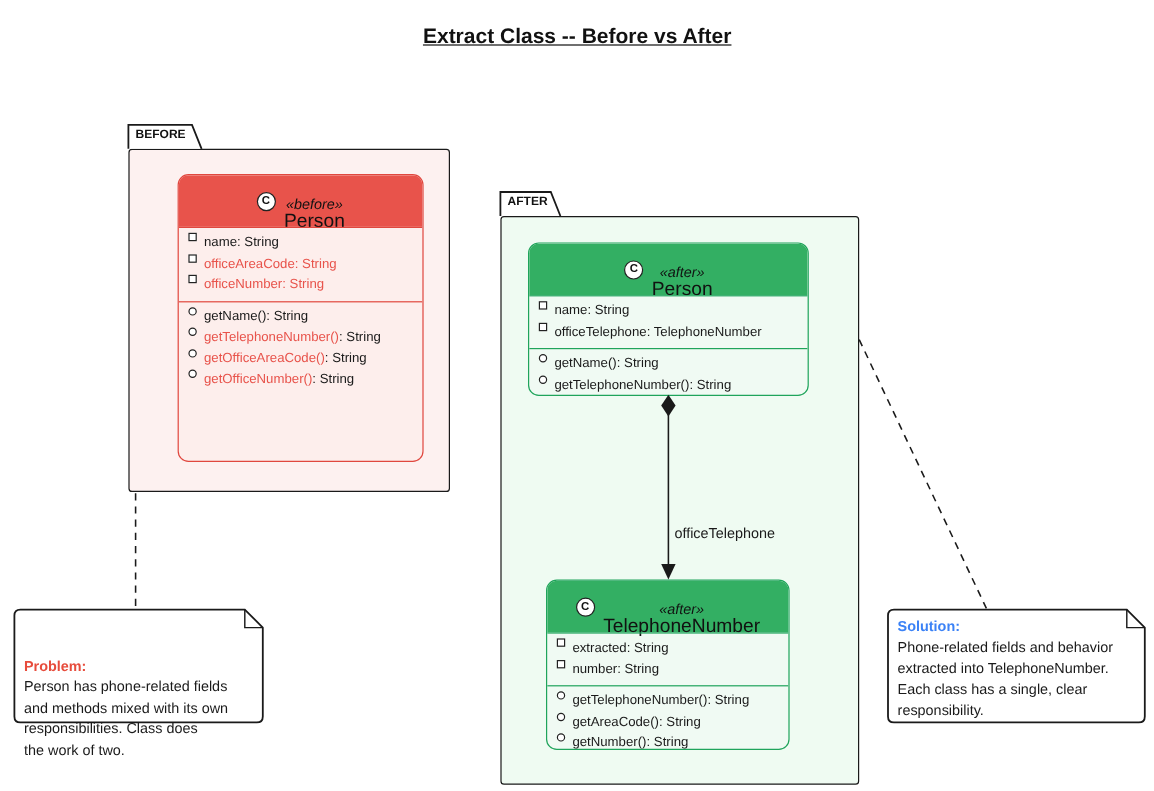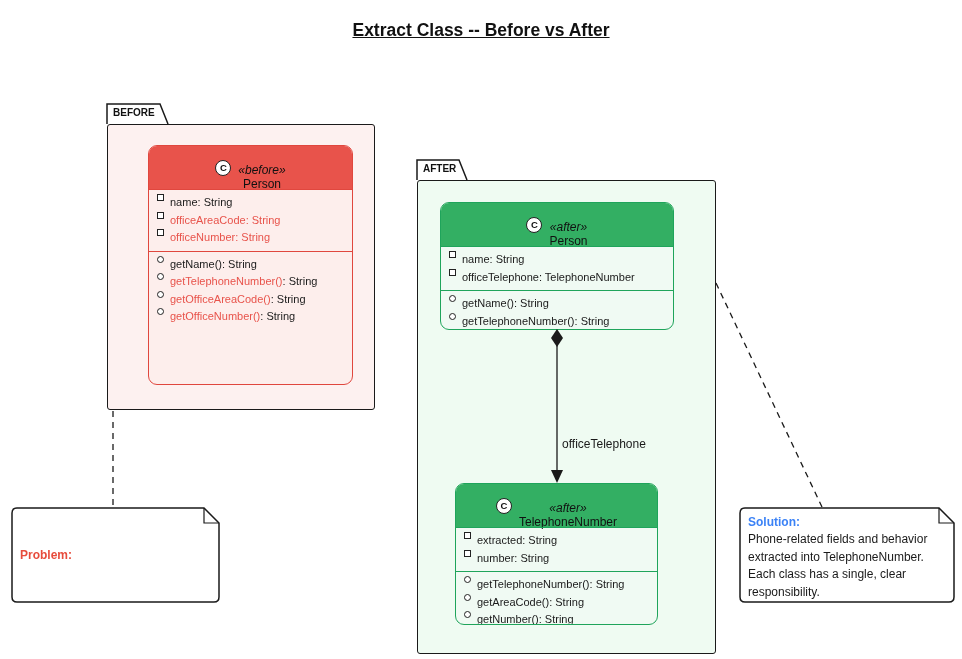--- a/index.html
+++ b/index.html
@@ -29,21 +29,21 @@
   .clazz-header { height:43px; flex:0 0 auto; display:flex; align-items:center; justify-content:center; gap:7px; }
   .red .clazz-header   { background:#e8534b; }
   .green .clazz-header { background:#33af63; }
   .c-icon {
     width:16px; height:16px; border-radius:50%; background:#fff; border:1.4px solid #222;
     display:flex; align-items:center; justify-content:center;
     font-size:9.5px; font-weight:bold; color:#111; flex:0 0 auto;
   }
   .header-text { text-align:center; }
   .stereo { font-size:12px; font-style:italic; color:#111; line-height:14px;margin-top:20px; }
-  .cname  { font-size:12px; color:#111; line-height:15px; }
+  .cname  { font-size:16px; color:#111; line-height:15px; }
   .section { padding:4px 8px; flex:0 0 auto; }
   .red .section   { border-top:1.5px solid #e0473e; }
   .green .section { border-top:1.5px solid #1fa45b; }
   .section.dashed-top { border-top:1.2px dashed #ec7a72; }
   .grow { flex:1 1 auto; }
   .row { display:flex; align-items:flex-start; line-height:17.5px; font-size:11px; white-space:nowrap; }
   .sq { width:7px; height:7px; border:1.2px solid #222; background:#fff; margin-right:6px; flex:0 0 auto; }
   .ci { width:7px; height:7px; border:1.2px solid #222; border-radius:50%; background:#fff; margin-right:6px; flex:0 0 auto; }
   .red-text { color:#e8534b; }
   .comments { font-size:12px; color:#e8534b; line-height:17.5px; white-space:pre-line; }
@@ -208,20 +208,24 @@
     <path d="M17,508 H204 L219,523 V597 Q219,602 214,602 H17 Q12,602 12,597 V513 Q12,508 17,508 Z" fill="#ffffff" stroke="#1a1a1a" stroke-width="1.5"></path>
     <path d="M204,508 V523 H219" fill="none" stroke="#1a1a1a" stroke-width="1.2"></path>
     <path d="M745,508 H939 L954,523 V597 Q954,602 949,602 H745 Q740,602 740,597 V513 Q740,508 745,508 Z" fill="#ffffff" stroke="#1a1a1a" stroke-width="1.5"></path>
     <path d="M939,508 V523 H954" fill="none" stroke="#1a1a1a" stroke-width="1.2"></path>
   </svg>
 
   <div class="edge-label">officeTelephone</div>
 
   <div class="note-text" id="problem-note-text">
     <div class="note-title">Problem:</div>
+    <div class="note-body">Person has phone-related fields
+and methods mixed with its own
+responsibilities. Class does
+the work of two.</div>
   </div>
   <div class="note-text" id="solution-note-text">
     <div class="note-title">Solution:</div>
     <div class="note-body">Phone-related fields and behavior
 extracted into TelephoneNumber.
 Each class has a single, clear
 responsibility.</div>
   </div>
 
 </div>

